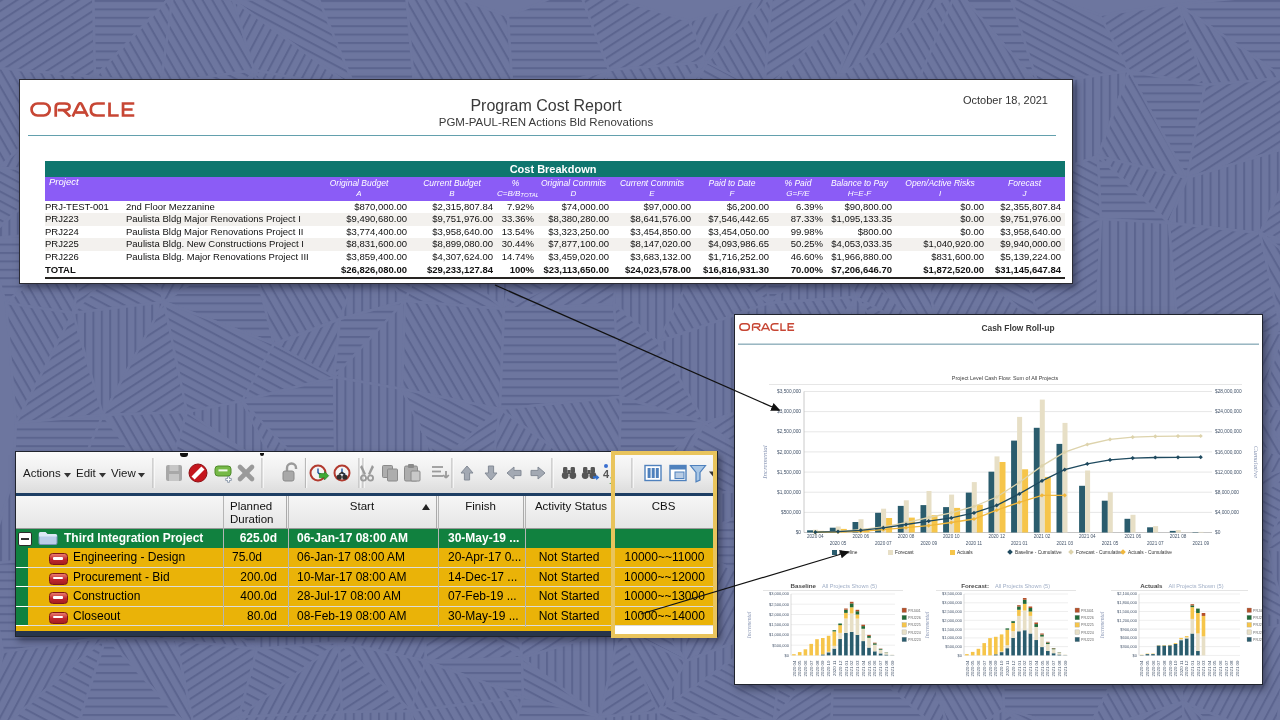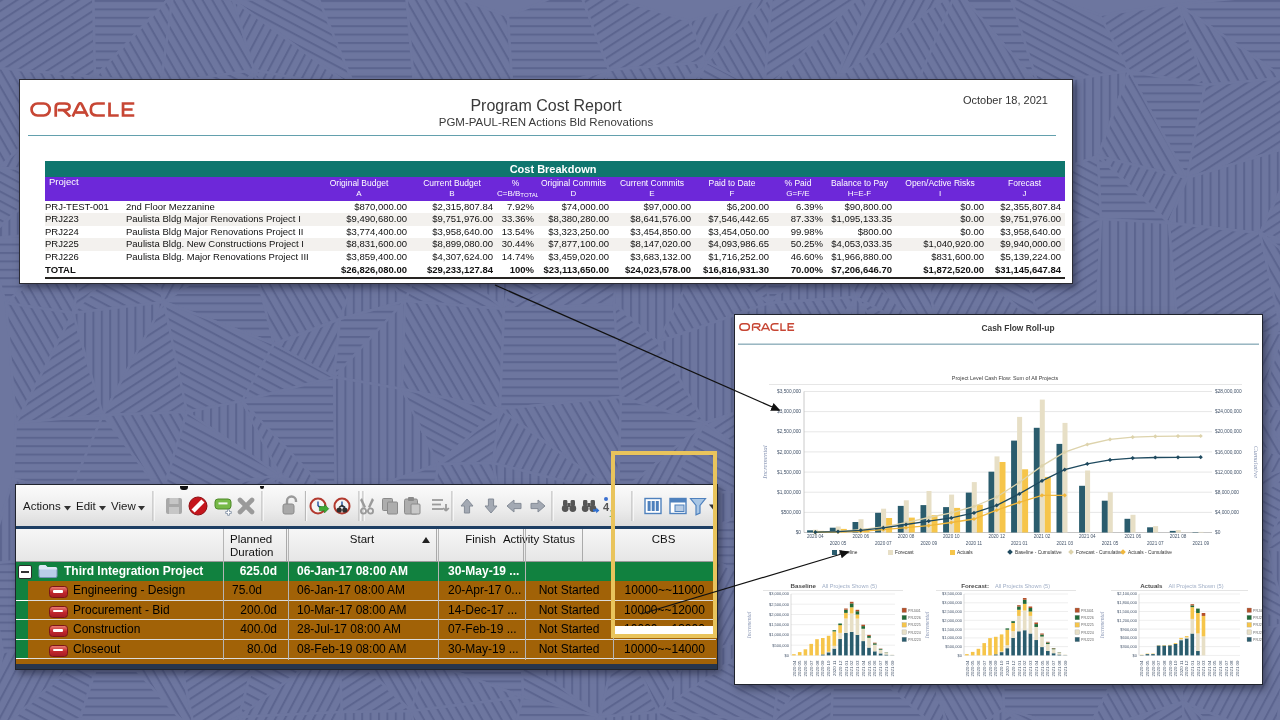--- a/index.html
+++ b/index.html
@@ -8,31 +8,31 @@
 #p1{position:absolute;left:19px;top:79px;width:1052px;height:203px;background:#fff;
  border:1px solid #2b2b33;box-shadow:3px 4px 7px rgba(20,22,40,.5);}
 .p1title{position:absolute;left:0;right:0;top:17px;text-align:center;font-size:16px;color:#3a3a3a;}
 .p1sub{position:absolute;left:0;right:0;top:36px;text-align:center;font-size:11.5px;color:#3a3a3a;}
 .p1date{position:absolute;right:24px;top:14px;font-size:11px;color:#333;}
 .p1rule{position:absolute;left:8px;right:16px;top:55px;border-top:1.5px solid #63a0ad;}
 #t1{position:absolute;left:25px;top:81px;width:1020px;table-layout:fixed;border-collapse:collapse;
  font-size:9.5px;color:#111;border-bottom:2px solid #262421;}
 #t1 td{padding:0 4px 0 0;white-space:nowrap;overflow:hidden;}
 .t1cb td{background:#0f766e;color:#fff;text-align:center;font-weight:bold;font-size:11px;height:16px;padding:0;}
-.t1hr td{background:#6d28d9;color:#fff;text-align:center;font-size:8.5px;height:24px;line-height:1.15;padding:0 2px;}
+.t1hr td{background:#8b5cf6;color:#fff;text-align:center;font-size:8.5px;height:24px;line-height:1.15;padding:0 2px;font-style:italic;}
 .t1hr .t1p{font-size:9.5px;}
 .t1hs{font-size:8px;}
 .t1ss{font-size:6px;vertical-align:-1px;}
 .t1d td{text-align:right;height:12.4px;line-height:12.4px;}
 .t1d td.l{text-align:left;padding-left:4px;}
 .t1d.even td{background:#f3f1ee;}
 .t1d.tot td{font-weight:bold;height:14px;background:#fff;}
 
-#p2{position:absolute;left:15px;top:451px;width:701px;height:184px;background:#a16207;
- border:1.5px solid #20242e;box-shadow:3px 4px 7px rgba(20,22,40,.5);font-size:12px;margin-top:33px;}
+#p2{position:absolute;left:15px;top:451px;width:701px;height:184px;background:#eab308;
+ border:1.5px solid #20242e;box-shadow:3px 4px 7px rgba(20,22,40,.5);font-size:12px;}
 #p2tbar{position:absolute;left:0;top:0;width:700px;height:41px;background:linear-gradient(#fbfbfb,#ececec 60%,#dcdcdc);}
 #p2navy{position:absolute;left:0;top:41px;width:700px;height:3px;background:#1d3e63;}
 #p2head{position:absolute;left:0;top:44px;width:700px;height:32px;background:linear-gradient(#f6f6f6,#e6e6e6);border-bottom:1px solid #999;}
 .p2hc{position:absolute;top:0;height:32px;border-right:1px solid #aaa;color:#111;font-size:11.5px;text-align:center;padding-top:4px;line-height:13px;box-sizing:border-box;}
 #p2rows{position:absolute;left:0;top:76.5px;width:700px;height:99px;}
 .p2r{position:absolute;left:0;width:700px;height:19.6px;border-bottom:1px solid #dcdcdc;box-sizing:border-box;}
 .p2r.g{border-bottom:none;}
 .p2r.g{background:#11813f;}
 .p2r .cell{position:absolute;top:0;height:18.6px;line-height:18.6px;white-space:nowrap;overflow:hidden;box-sizing:border-box;padding:0 4px;}
 .p2r.g .cell{height:19.6px;line-height:19.6px;}
@@ -613,21 +613,21 @@
             <path d="M-7.5 -7.5 H7.5 L2 -0.5 V7 L-2 8.8 V-0.5 Z" fill="#a8c6e5" stroke="#4f81bd" stroke-width="1.2"></path>
           </g>
           <path d="M693 19.5 l8 0 l-4 5 z" fill="#333"></path>
         </svg>
       </div>
       <div id="p2navy"></div>
       <div id="p2head">
         <div class="p2hc" style="left:207px;width:64px;text-align:left;padding-left:7px;">Planned<br>Duration</div>
         <div class="p2hc" style="left:272px;width:149px;">Start</div>
         <div class="p2hc" style="left:422px;width:86px;">Finish</div>
-        <div class="p2hc" style="left:480px;width:87px;">Activity Status</div>
+        <div class="p2hc" style="left:512px;width:87px;">Activity Status</div>
         <div class="p2hc" style="left:597px;width:102px;">CBS</div>
         <div style="position:absolute;left:146px;top:8px;width:0;height:0;border-left:4.5px solid transparent;border-right:4.5px solid transparent;border-bottom:6px solid #222;margin-left:260px"></div>
       </div>
       <div id="p2rows">
         <div class="p2r g" style="top:0">
           <div class="cell" style="left:0;width:12px;background:#11813f"></div>
           <div class="minusbox"></div>
           <svg class="folder" viewBox="0 0 20 14">
             <path d="M1 3 a1.5 1.5 0 0 1 1.5-1.5 h5 l2 2 h8 a1.5 1.5 0 0 1 1.5 1.5 v7 a1.5 1.5 0 0 1 -1.5 1.5 h-15 a1.5 1.5 0 0 1 -1.5 -1.5 z" fill="#b9cde8" stroke="#7a93b8" stroke-width="1"></path>
             <path d="M1 5.5 h18 v-1 a1.5 1.5 0 0 0 -1.5 -1.5 h-8 l-2 -2 h-5 a1.5 1.5 0 0 0 -1.5 1.5 z" fill="#dce8f5"></path>

